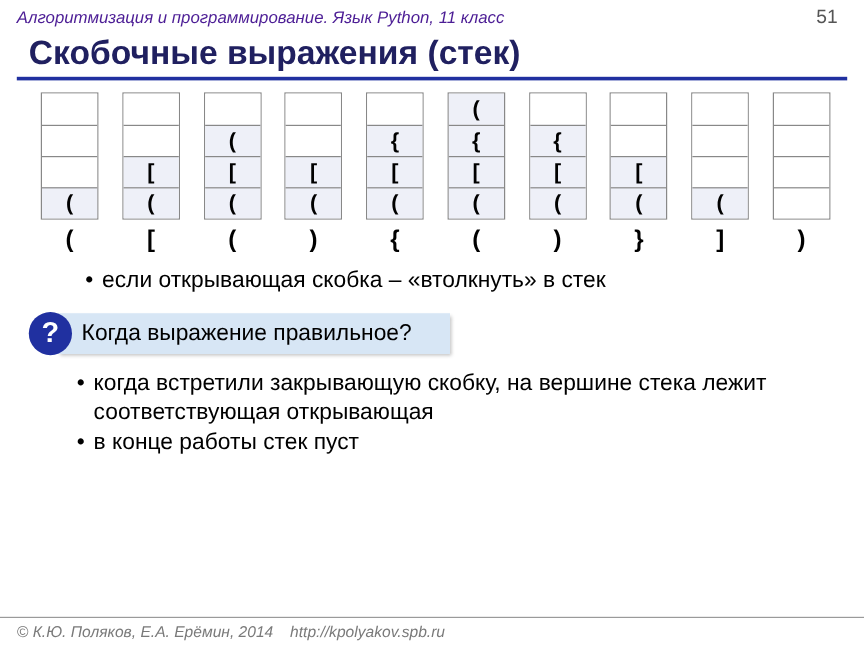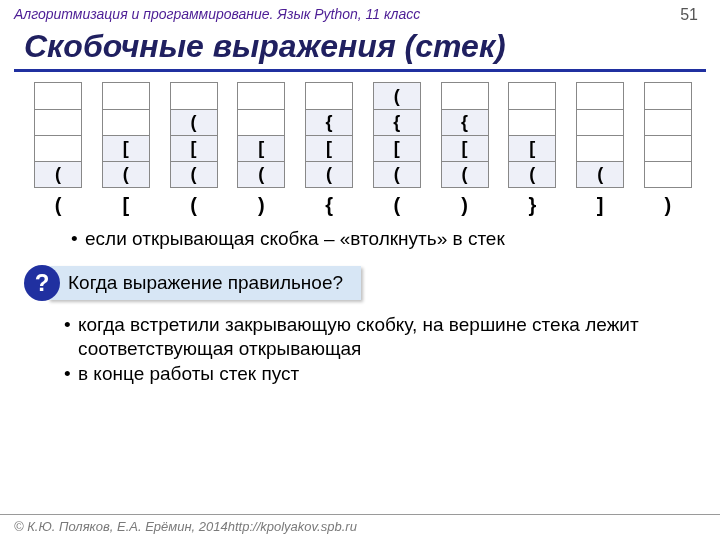--- a/index.html
+++ b/index.html
@@ -19,23 +19,22 @@
   .pagenum {
     position: absolute;
     top: 6px; right: 22px;
     color: #555;
     font-size: 16px;
     font-weight: normal;
   }
   .title {
     padding: 2px 24px 4px 24px;
     color: #202060;
-    font-size: 32px;
-    font-weight: bold;
-    font-style: italic;
+    font-size: 28px;
+    font-weight: bold;
   }
   .title-rule {
     margin: 0 14px 10px 14px;
     border: none;
     border-top: 3px solid #2030a0;
   }
   .stacks-row {
     display: flex;
     justify-content: space-between;
     padding: 0 28px 0 34px;
@@ -91,21 +90,21 @@
     background: #2030a0;
     color: #fff;
     font-weight: bold;
     font-size: 24px;
     display: flex; align-items: center; justify-content: center;
     z-index: 2;
     position: relative;
   }
   .qbox {
     margin-left: -12px;
-    padding: 6px 18px 6px 20px;
+    padding: 6px 32px 6px 20px;
     background: #d7e6f5;
     box-shadow: 2px 2px 3px rgba(0,0,0,0.25);
     font-size: 19px;
     color: #000;
   }
   .bullets2 {
     padding: 6px 40px 0 64px;
     font-size: 19px;
     color: #000;
     line-height: 1.25;
@@ -114,21 +113,21 @@
   .bullets2 li::before { content: "•"; position: absolute; left: 0; }
   .footer {
     position: absolute;
     left: 0; right: 0; bottom: 0;
     border-top: 1px solid #9a9a9a;
     padding: 4px 14px 6px 14px;
     font-size: 13px;
     font-style: italic;
     color: #7a7a7a;
     display: flex;
-    gap: 0;
+    gap: 14px;
   }
 </style>
 </head>
 <body>
 
 <div class="header">Алгоритмизация и программирование. Язык Python, 11 класс</div>
 <div class="pagenum">51</div>
 <div class="title">Скобочные выражения (стек)</div>
 <hr class="title-rule">
 

